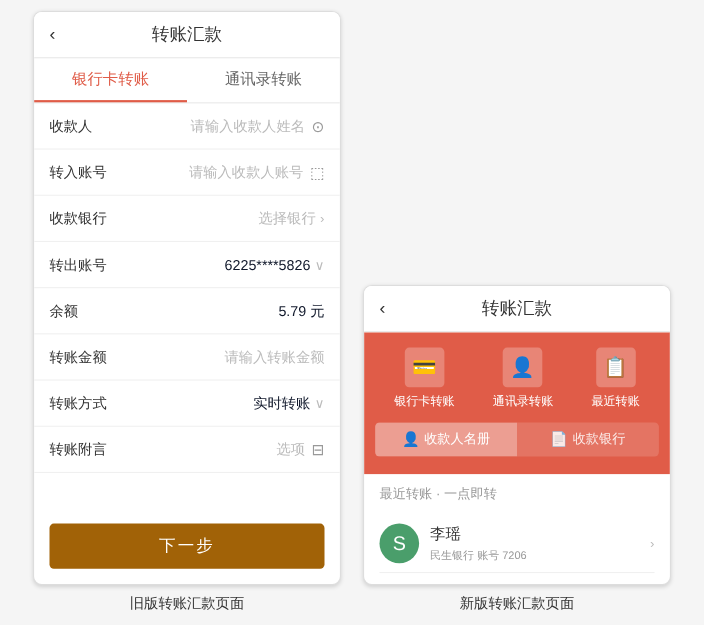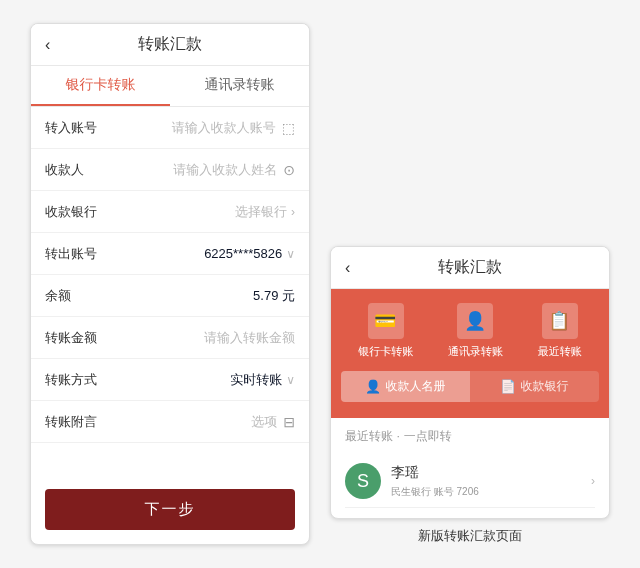--- a/index.html
+++ b/index.html
@@ -111,21 +111,21 @@
     .info-text {
       font-size: 11px;
       color: #999;
       padding: 8px 14px 4px;
     }
     .next-btn-wrap {
       padding: 10px 14px 14px;
     }
     .next-btn {
       width: 100%;
-      background: #7f1d1d;
+      background: #a16207;
       color: #fff;
       border: none;
       border-radius: 4px;
       padding: 11px 0;
       font-size: 15px;
       cursor: pointer;
       letter-spacing: 2px;
       margin-top: 36px;
     }
 
@@ -262,32 +262,32 @@
         <span class="back-arrow">‹</span>
         <span class="title">转账汇款</span>
       </div>
 
       <div class="tabs-row">
         <div class="tab active">银行卡转账</div>
         <div class="tab">通讯录转账</div>
       </div>
 
       <div class="form-row">
+        <span class="form-label">收款人</span>
+        <span class="form-value">请输入收款人姓名</span>
+        <span class="form-icon">⊙</span>
+      </div>
+
+      <div class="form-row">
         <span class="form-label">转入账号</span>
         <span class="form-value">请输入收款人账号</span>
         <span class="form-icon">⬚</span>
       </div>
 
       <div class="form-row">
-        <span class="form-label">收款人</span>
-        <span class="form-value">请输入收款人姓名</span>
-        <span class="form-icon">⊙</span>
-      </div>
-
-      <div class="form-row">
         <span class="form-label">收款银行</span>
         <span class="form-value">选择银行</span>
         <span class="form-arrow">›</span>
       </div>
 
       <div class="form-row">
         <span class="form-label">转出账号</span>
         <span class="form-value filled">6225****5826</span>
         <span class="form-arrow">∨</span>
       </div>
@@ -312,20 +312,21 @@
         <span class="form-label">转账附言</span>
         <span class="form-value">选项</span>
         <span class="form-icon">⊟</span>
       </div>
 
 
       <div class="next-btn-wrap">
         <button class="next-btn">下一步</button>
       </div>
     </div>
+    <div class="phone-label">旧版转账汇款页面</div>
   </div>
 
   <div class="phone-container">
     <div class="phone">
 
       <div class="new-header">
         <span class="back-arrow">‹</span>
         <span class="title">转账汇款</span>
       </div>
 

